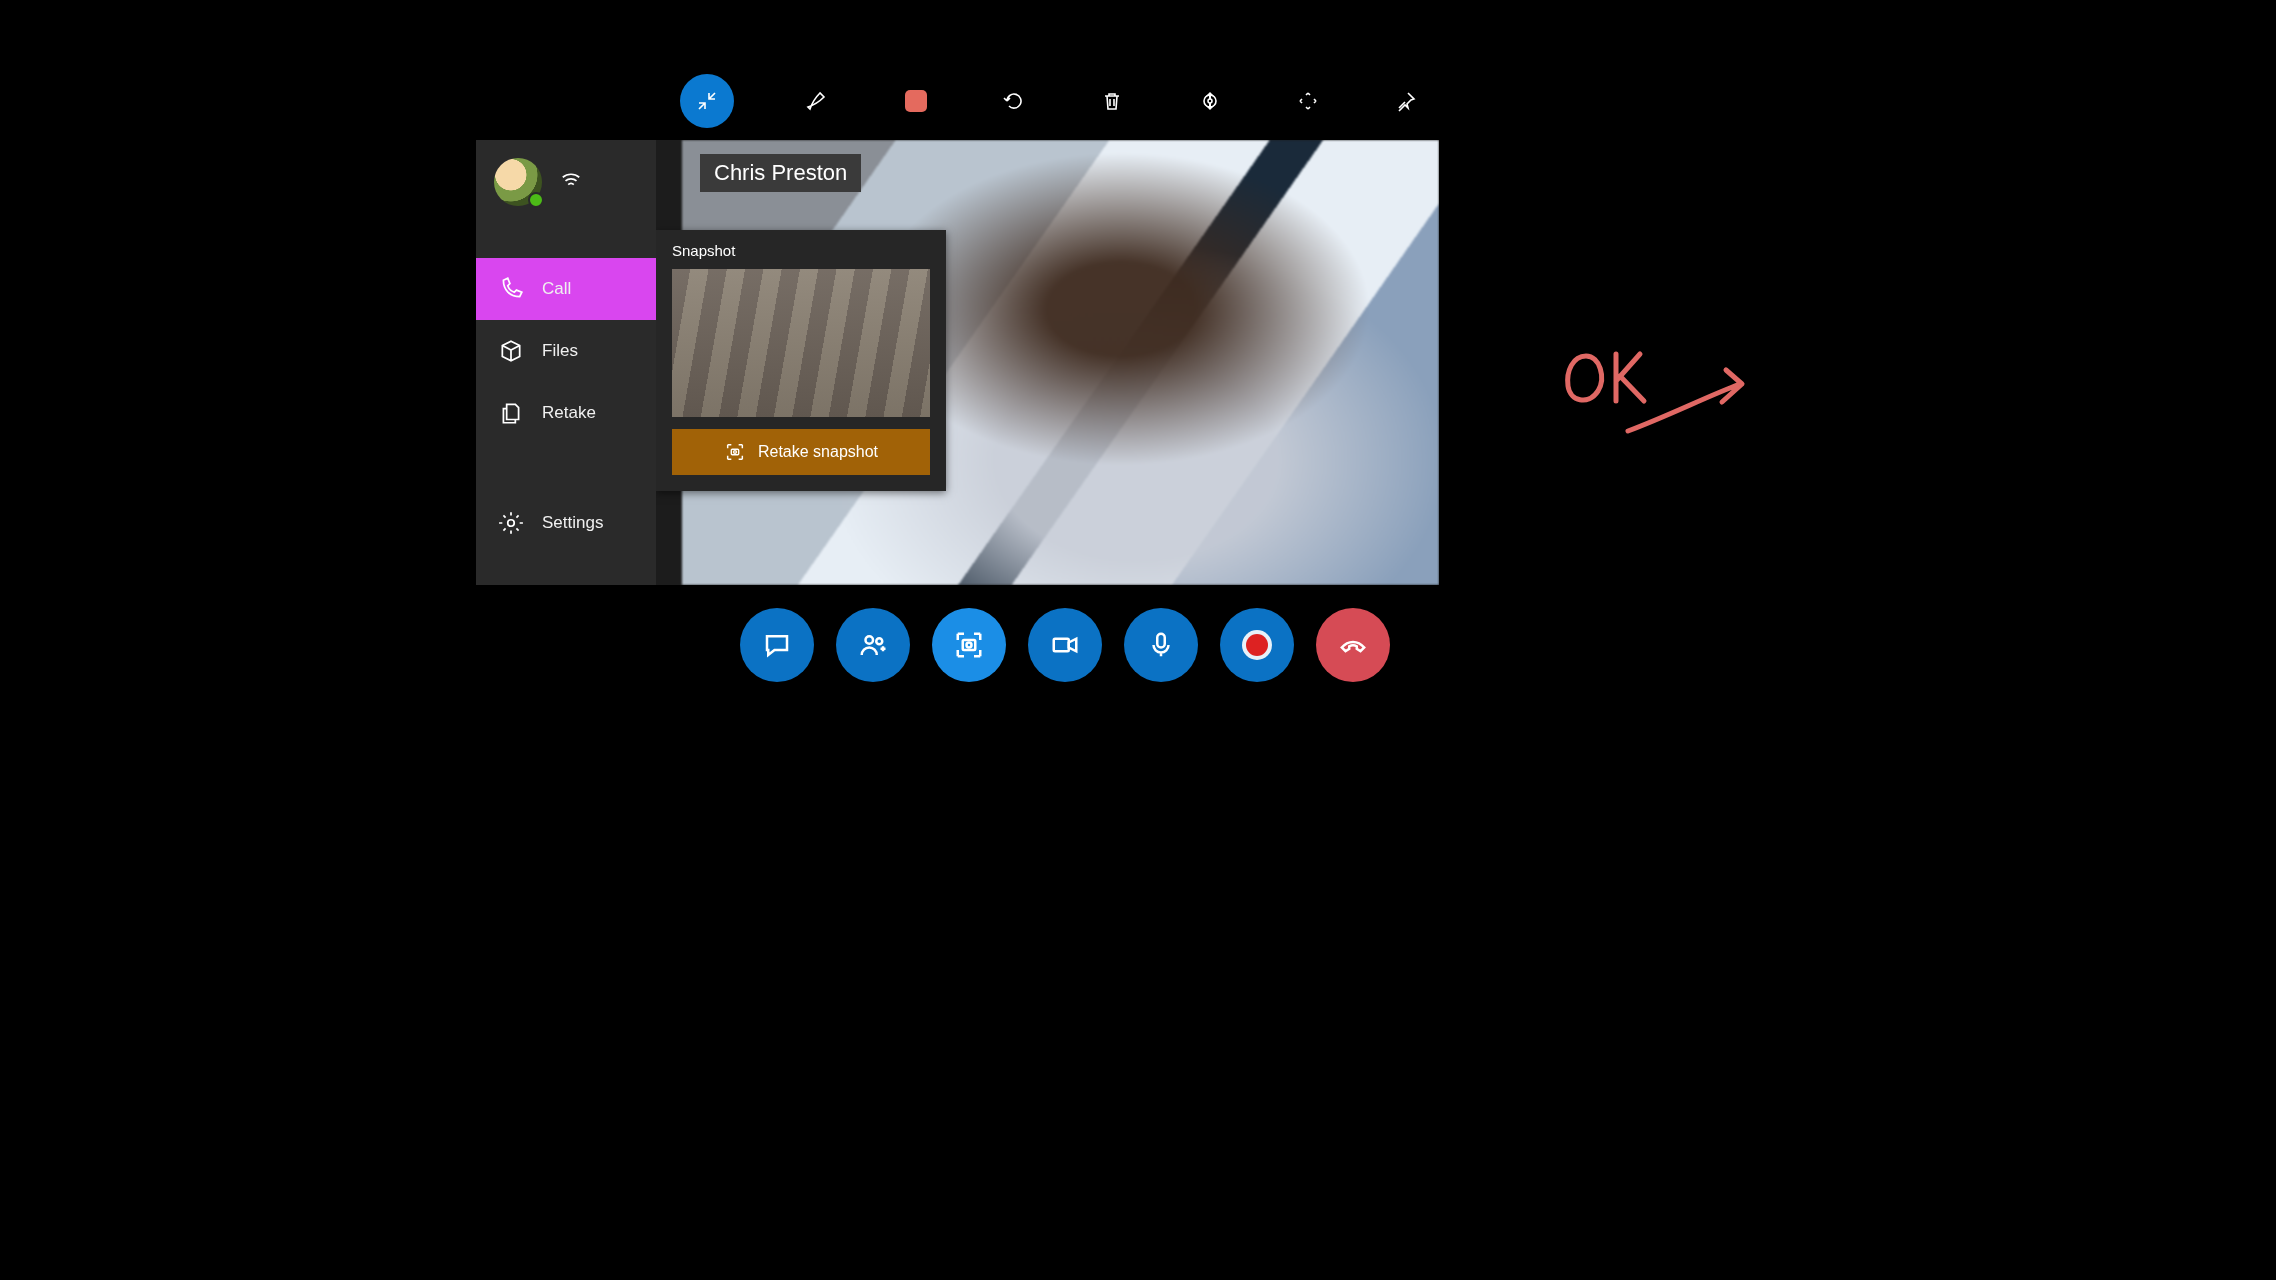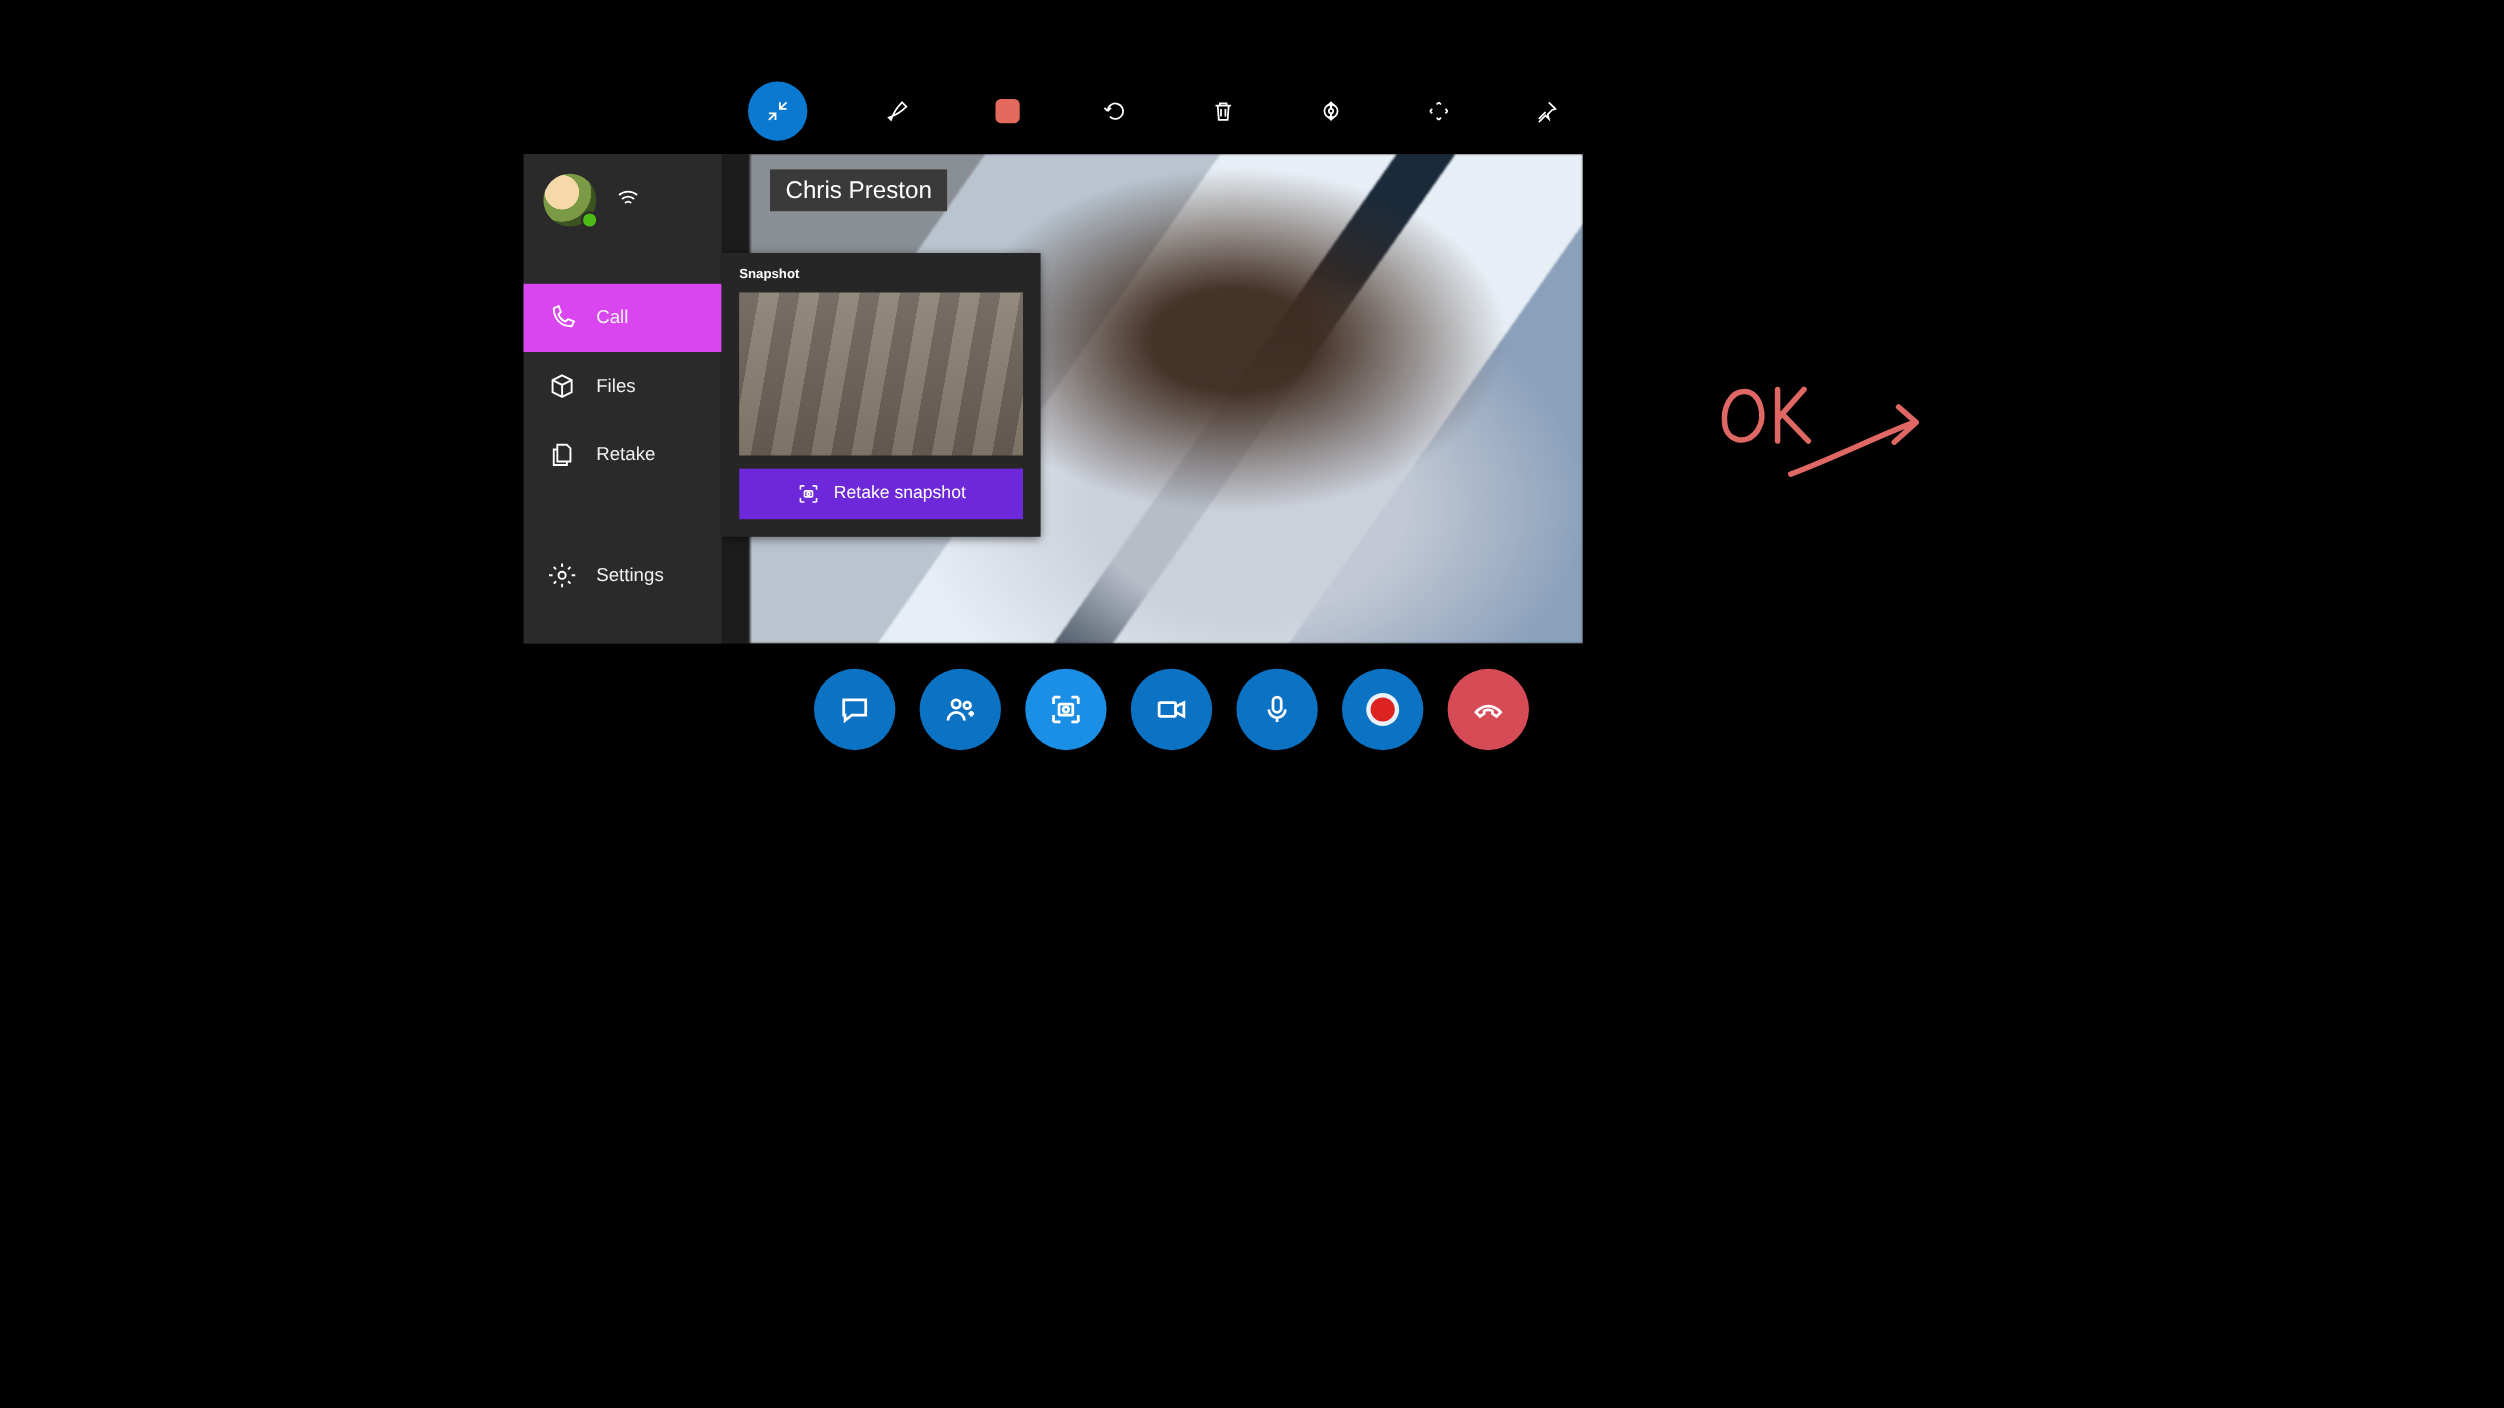--- a/index.html
+++ b/index.html
@@ -132,33 +132,33 @@
 
   
   .popover {
     position: absolute;
     top: 90px; left: 0;
     width: 290px;
     background: #262626;
     padding: 12px 16px 16px 16px;
     box-shadow: 0 2px 8px rgba(0,0,0,.5);
   }
-  .popover h4 { font-weight: 700; font-size: 12px; margin-bottom: 10px; }
+  .popover h4 { font-weight: 400; font-size: 15px; margin-bottom: 10px; }
   .thumb {
     width: 100%; height: 148px; margin-bottom: 12px;
     background:
       linear-gradient(180deg, rgba(255,255,255,.08), rgba(0,0,0,.1)),
       repeating-linear-gradient(100deg, #6b6158 0 18px, #8a8072 18px 36px),
       radial-gradient(circle at 22% 72%, #e87817 0 9%, rgba(0,0,0,0) 10%),
       radial-gradient(circle at 65% 78%, #d7c9b0 0 14%, rgba(0,0,0,0) 15%),
       linear-gradient(#5a5148, #3c362f);
   }
   .pop-btn {
     display:flex; align-items:center; justify-content:center; gap:12px;
-    background:#6d28d9; color:#fff;
+    background:#a16207; color:#fff;
     height:46px; margin-top:10px; font-size:16px; cursor:pointer;
   }
   .pop-btn svg { width:22px; height:22px; stroke:#fff; fill:none; stroke-width:1.6; }
 
   
   .bottom-toolbar {
     position: absolute;
     top: 608px; left: 330px;
     display: flex;
     gap: 22px;

